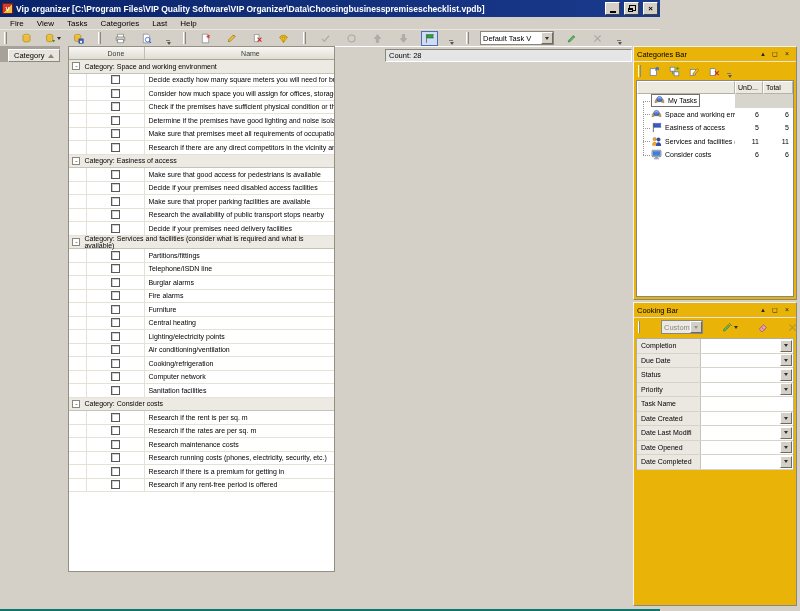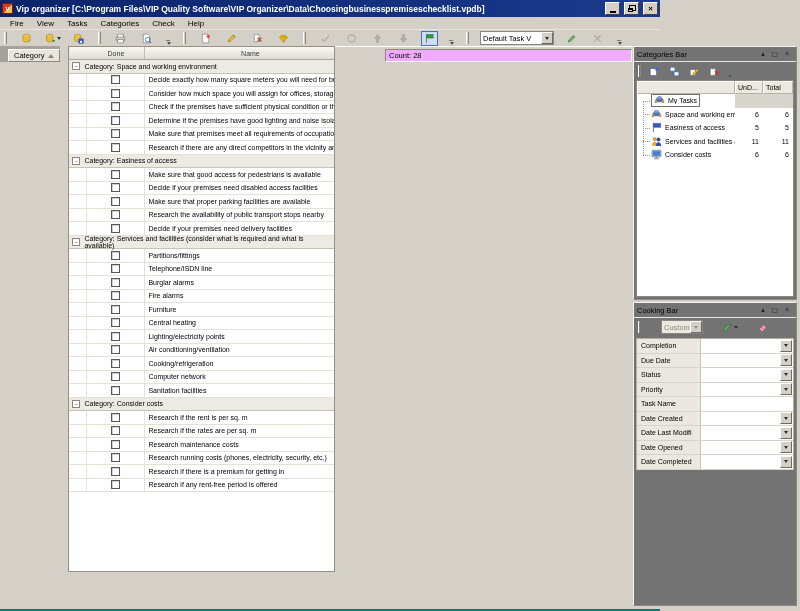--- a/index.html
+++ b/index.html
@@ -57,25 +57,25 @@
   .group-row { height:13.5px; background:#eceae3; border-bottom:1px solid #c6c3b7; display:flex; align-items:center; gap:4px; padding-left:3px; font-size:7px; }
   .minusbox { width:8px; height:8px; background:#fff; border:1px solid #8a877c; font-size:7px; line-height:6px; text-align:center; color:#333; flex:none; }
   .trow { height:13.5px; border-bottom:1px solid #e4e1d7; font-size:7px; }
   .cell { border-right:1px solid #e4e1d7; display:flex; align-items:center; overflow:hidden; white-space:nowrap; gap:2px; padding:0 1px; }
   .cell.center { justify-content:center; }
   .cell.first { border-right:1px solid #e4e1d7; }
   .cell.last { border-right:none; }
   .namecell { padding-left:3px; }
 
   .statusbar { height:18px; display:flex; align-items:center; border-top:1px solid #fff; }
-  .count-box { margin-left:50px; width:247px; height:13px; border:1px solid; border-color:#8a877e #fff #fff #8a877e; background:#f0abfc; font-size:7.5px; display:flex; align-items:center; padding-left:3px; }
+  .count-box { margin-left:50px; width:247px; height:13px; border:1px solid; border-color:#8a877e #fff #fff #8a877e; background:#e5e5e5; font-size:7.5px; display:flex; align-items:center; padding-left:3px; }
 
   
   .right { width:168px; display:flex; flex-direction:column; padding:0 3px 5px 1px; }
-  .panel { border:1px solid; border-color:#f4f2ee #8a877e #8a877e #f4f2ee; background:#737373; display:flex; flex-direction:column; }
+  .panel { border:1px solid; border-color:#f4f2ee #8a877e #8a877e #f4f2ee; background:#eab308; display:flex; flex-direction:column; }
   .categories-panel { height:254px; }
   .filters-panel { flex:1; margin-top:2px; }
   .panel-title { height:14px; display:flex; align-items:center; font-size:7.5px; padding:0 3px; }
   .panel-title .label { flex:1; white-space:nowrap; overflow:hidden; }
   .pt-btn { width:12px; height:11px; font-size:7px; line-height:10px; text-align:center; color:#222; }
   .panel-toolbar { height:19px; display:flex; align-items:center; gap:2px; padding:1px 2px; border-top:1px solid #e8e5de; }
   .pt-tool { width:18px; height:15px; display:inline-flex; align-items:center; justify-content:center; }
 
   .tree { flex:1; margin:0 2px 2px 2px; background:#fff; border:1px solid #8a877e; overflow:hidden; position:relative; font-size:7px; }
   .tree-header { display:grid; grid-template-columns:1fr 28px 30px; height:13px; }
@@ -118,21 +118,21 @@
     <span class="win-btn">
         <span class="g-close">×</span>
       </span>
   </div>
 
   <div class="menubar">
       <span class="menu-item">Fire</span>
       <span class="menu-item">View</span>
       <span class="menu-item">Tasks</span>
       <span class="menu-item">Categories</span>
-      <span class="menu-item">Check</span>
+      <span class="menu-item">Last</span>
       <span class="menu-item">Help</span>
     </div>
 
   <div class="toolbar">
     <span class="grip"></span>
     <span class="tb-btn">
         <span class="ic">
           <svg viewBox="0 0 14 14">
             <ellipse cx="7" cy="3.5" rx="4.5" ry="2" fill="#f4c84a" stroke="#9a7a10" stroke-width=".7"></ellipse>
             <path d="M2.5 3.5 v6 a4.5 2 0 0 0 9 0 v-6" fill="#edbd3e" stroke="#9a7a10" stroke-width=".7"></path>

